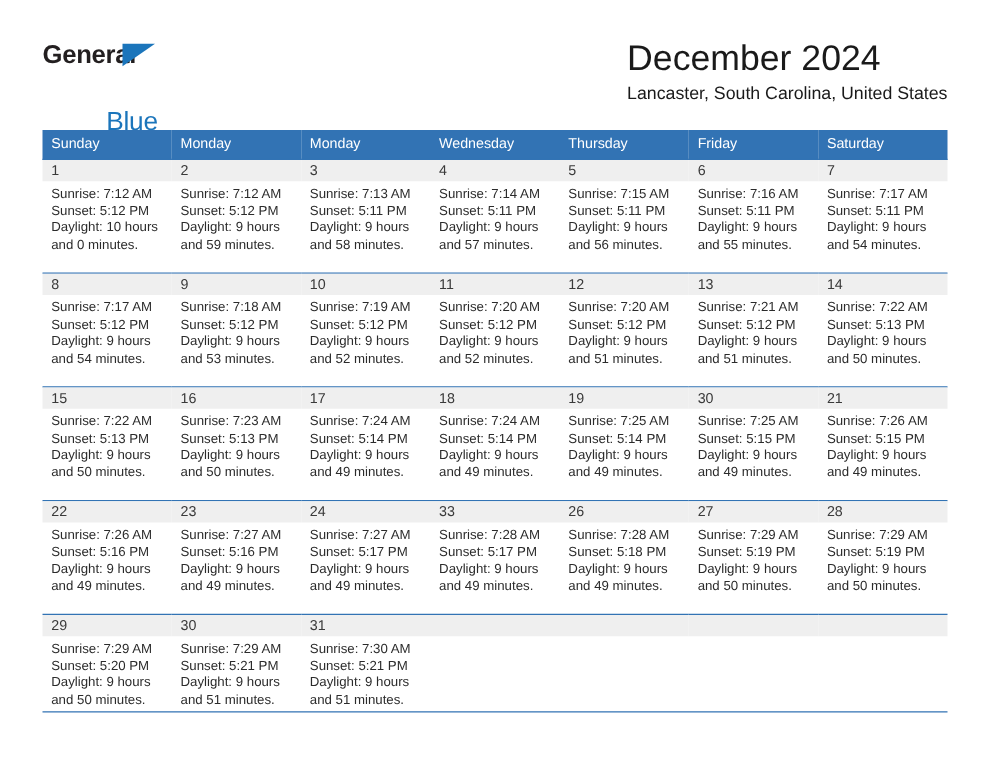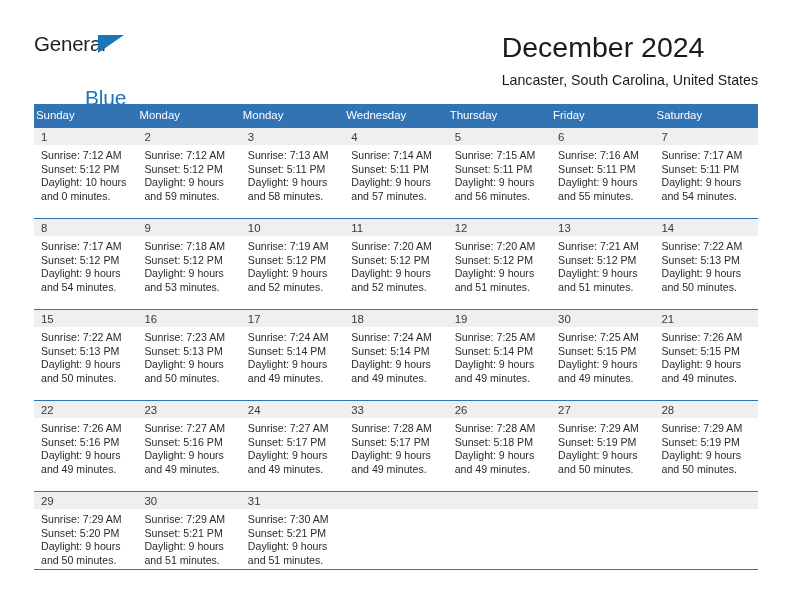--- a/index.html
+++ b/index.html
@@ -32,20 +32,21 @@
   }
   .brand-logo .brand-general {
     position: absolute;
     left: 0;
     top: 0;
     font-size: 20.5px;
     letter-spacing: -0.2px;
     color: #231f20;
     font-family: "Liberation Sans", sans-serif;
     line-height: 22px;
+    font-weight: bold;
   }
   .brand-logo .brand-triangle {
     position: absolute;
     left: 64px;
     top: 2px;
     width: 0;
     height: 0;
     border-top: 18px solid #1b75bb;
     border-right: 26px solid transparent;
   }
@@ -69,42 +70,42 @@
     font-size: 28.5px;
     font-weight: normal;
     color: #1a1a1a;
     line-height: 34px;
     white-space: nowrap;
   }
   .cal-subtitle {
     font-size: 14.2px;
     color: #1a1a1a;
     line-height: 20px;
-    margin-top: 6px;
+    margin-top: 1px;
     white-space: nowrap;
   }
 
   
   .calendar {
     position: absolute;
     left: 34px;
     top: 104px;
     width: 724px;
     border-collapse: collapse;
     table-layout: fixed;
   }
   .calendar col { width: 14.2857%; }
 
   .calendar thead th {
     background: #3273b4;
     color: #ffffff;
     font-size: 11.4px;
     font-weight: normal;
     text-align: left;
-    padding: 5px 0 5px 2px;
+    padding: 5px 0 5px 7px;
     height: 11px;
     line-height: 13px;
   }
 
   .week-row > td {
     vertical-align: top;
     padding: 0;
     border-top: 1px solid #3273b4;
     background: #ffffff;
     height: 90px;

